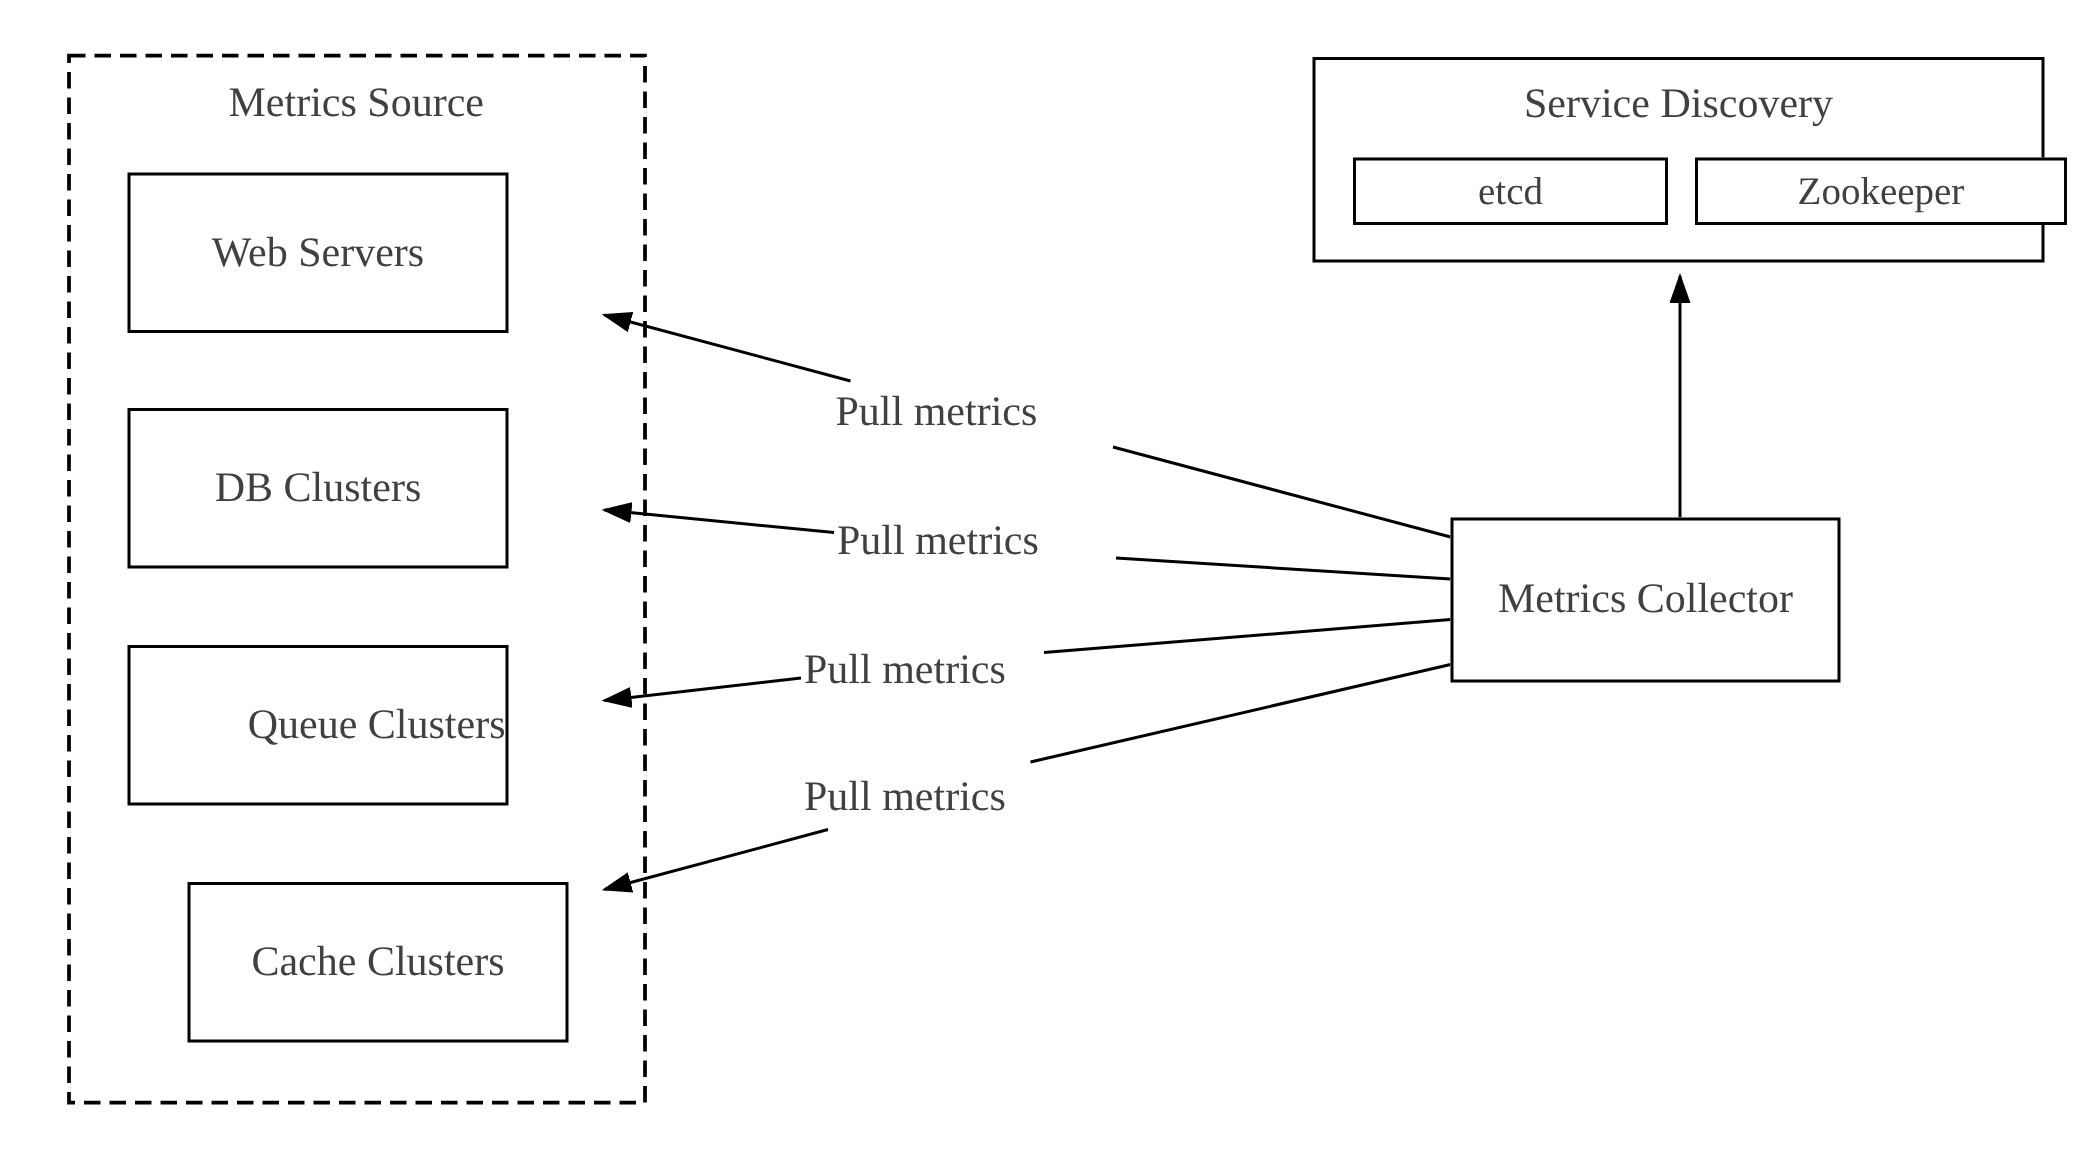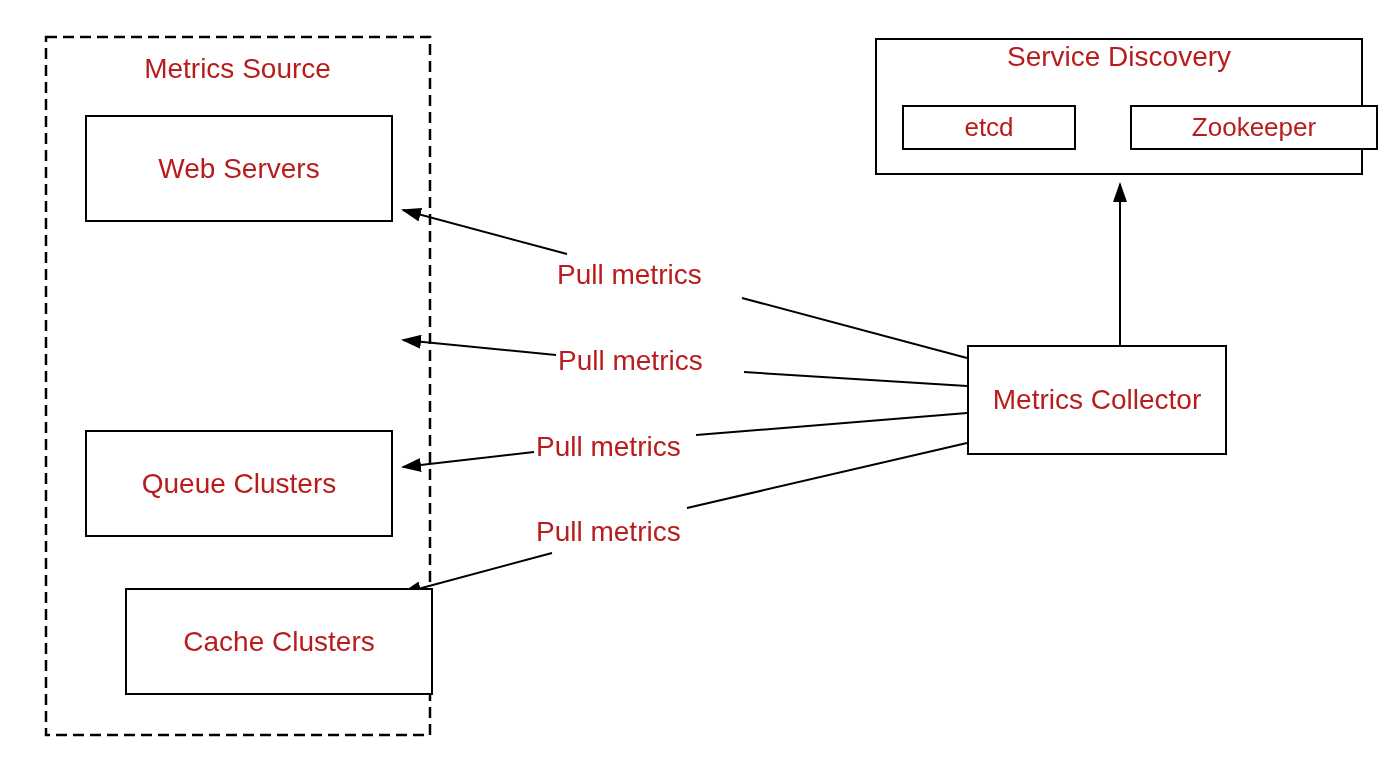--- a/index.html
+++ b/index.html
@@ -5,22 +5,22 @@
   html, body {
     margin: 0;
     padding: 0;
     background: #ffffff;
   }
   .stage {
     position: relative;
     width: 1398px;
     height: 772px;
     background: #ffffff;
-    font-family: Liberation Sans, sans-serif;
-    color: #b91c1c;
+    font-family: Liberation Serif, serif;
+    color: #404040;
     overflow: hidden;
   }
   .wires {
     position: absolute;
     left: 0;
     top: 0;
     width: 1398px;
     height: 772px;
     pointer-events: none;
   }
@@ -36,31 +36,31 @@
     box-sizing: border-box;
   }
   .group-title {
     position: absolute;
     text-align: center;
     font-size: 28px;
     line-height: 1.2;
   }
   
   .src-title   { left: 45px;  top: 52px;  width: 385px; }
-  .src-box     { left: 85px;  width: 308px; height: 107px; }
+  .src-box     { left: 85px;  width: 254px; height: 107px; }
   .src-box-0   { top: 115px; }
   .src-box-1   { top: 272px; }
-  .src-box-2   { top: 430px; }
+  .src-box-2   { top: 430px; justify-content: flex-end; }
   .src-box-3   { top: 588px; margin-left: 40px; }
   
   .sd-outer    { position: absolute; left: 875px; top: 38px; width: 488px; height: 137px;
                  border: 2px solid #000000; background: #ffffff; box-sizing: border-box; }
-  .sd-title    { left: 875px; top: 40px; width: 488px; }
+  .sd-title    { left: 875px; top: 53px; width: 488px; }
   .sd-inner    { height: 45px; font-size: 26px; }
-  .sd-etcd     { left: 902px;  top: 105px; width: 174px; justify-content: center; }
+  .sd-etcd     { left: 902px;  top: 105px; width: 210px; justify-content: center; }
   .sd-zoo      { left: 1130px; top: 105px; width: 248px; }
   
   .collector   { left: 967px; top: 345px; width: 260px; height: 110px; }
   
   .edge-label {
     position: absolute;
     font-size: 28px;
     line-height: 1.15;
     white-space: nowrap;
     background: #ffffff;
@@ -97,20 +97,23 @@
     <line x1="552" y1="553" x2="403" y2="593" stroke="#000000" stroke-width="2" marker-end="url(#arrowhead)"></line>
 
     <line x1="1120" y1="345" x2="1120" y2="184" stroke="#000000" stroke-width="2" marker-end="url(#arrowhead)"></line>
   </svg>
 
   <div class="group-title src-title">Metrics Source</div>
 
   <div class="node src-box src-box-0">
     <span>Web Servers</span>
   </div>
+  <div class="node src-box src-box-1">
+    <span>DB Clusters</span>
+  </div>
   <div class="node src-box src-box-2">
     <span>Queue Clusters</span>
   </div>
   <div class="node src-box src-box-3">
     <span>Cache Clusters</span>
   </div>
 
   <div class="sd-outer"></div>
   <div class="group-title sd-title">Service Discovery</div>
   <div class="node sd-inner sd-etcd">

